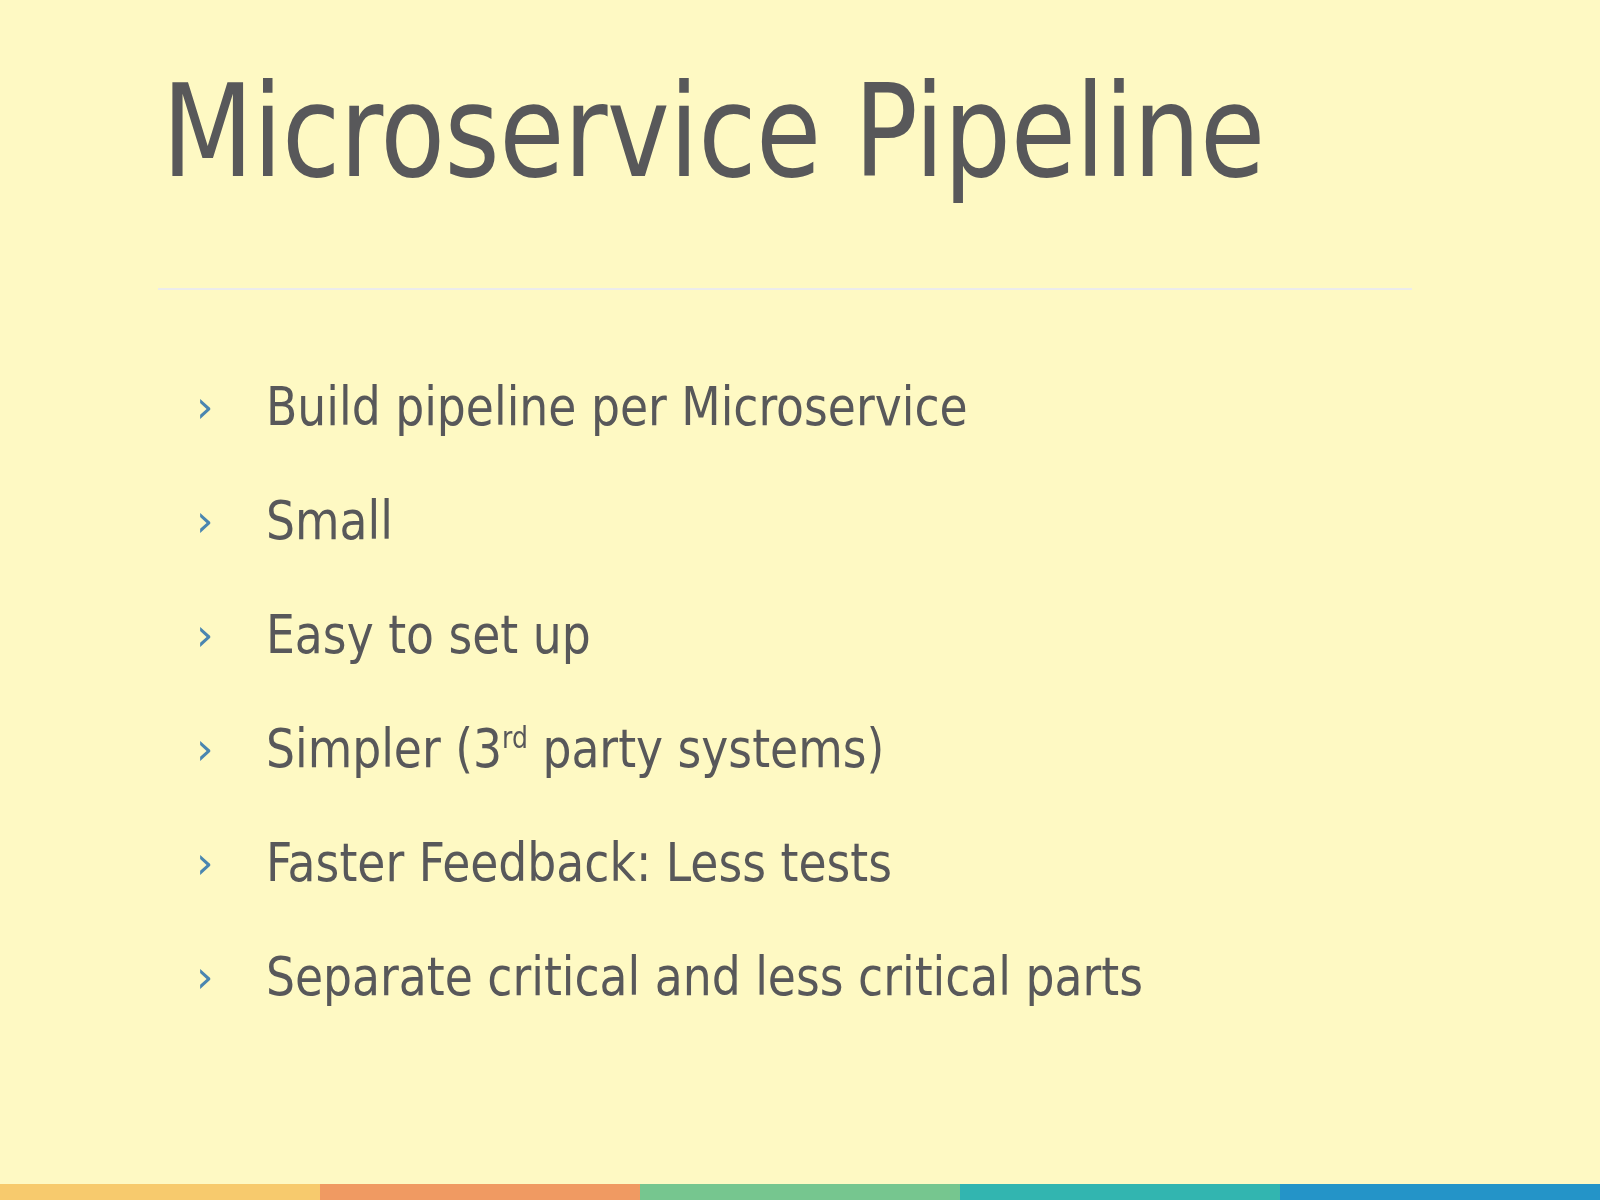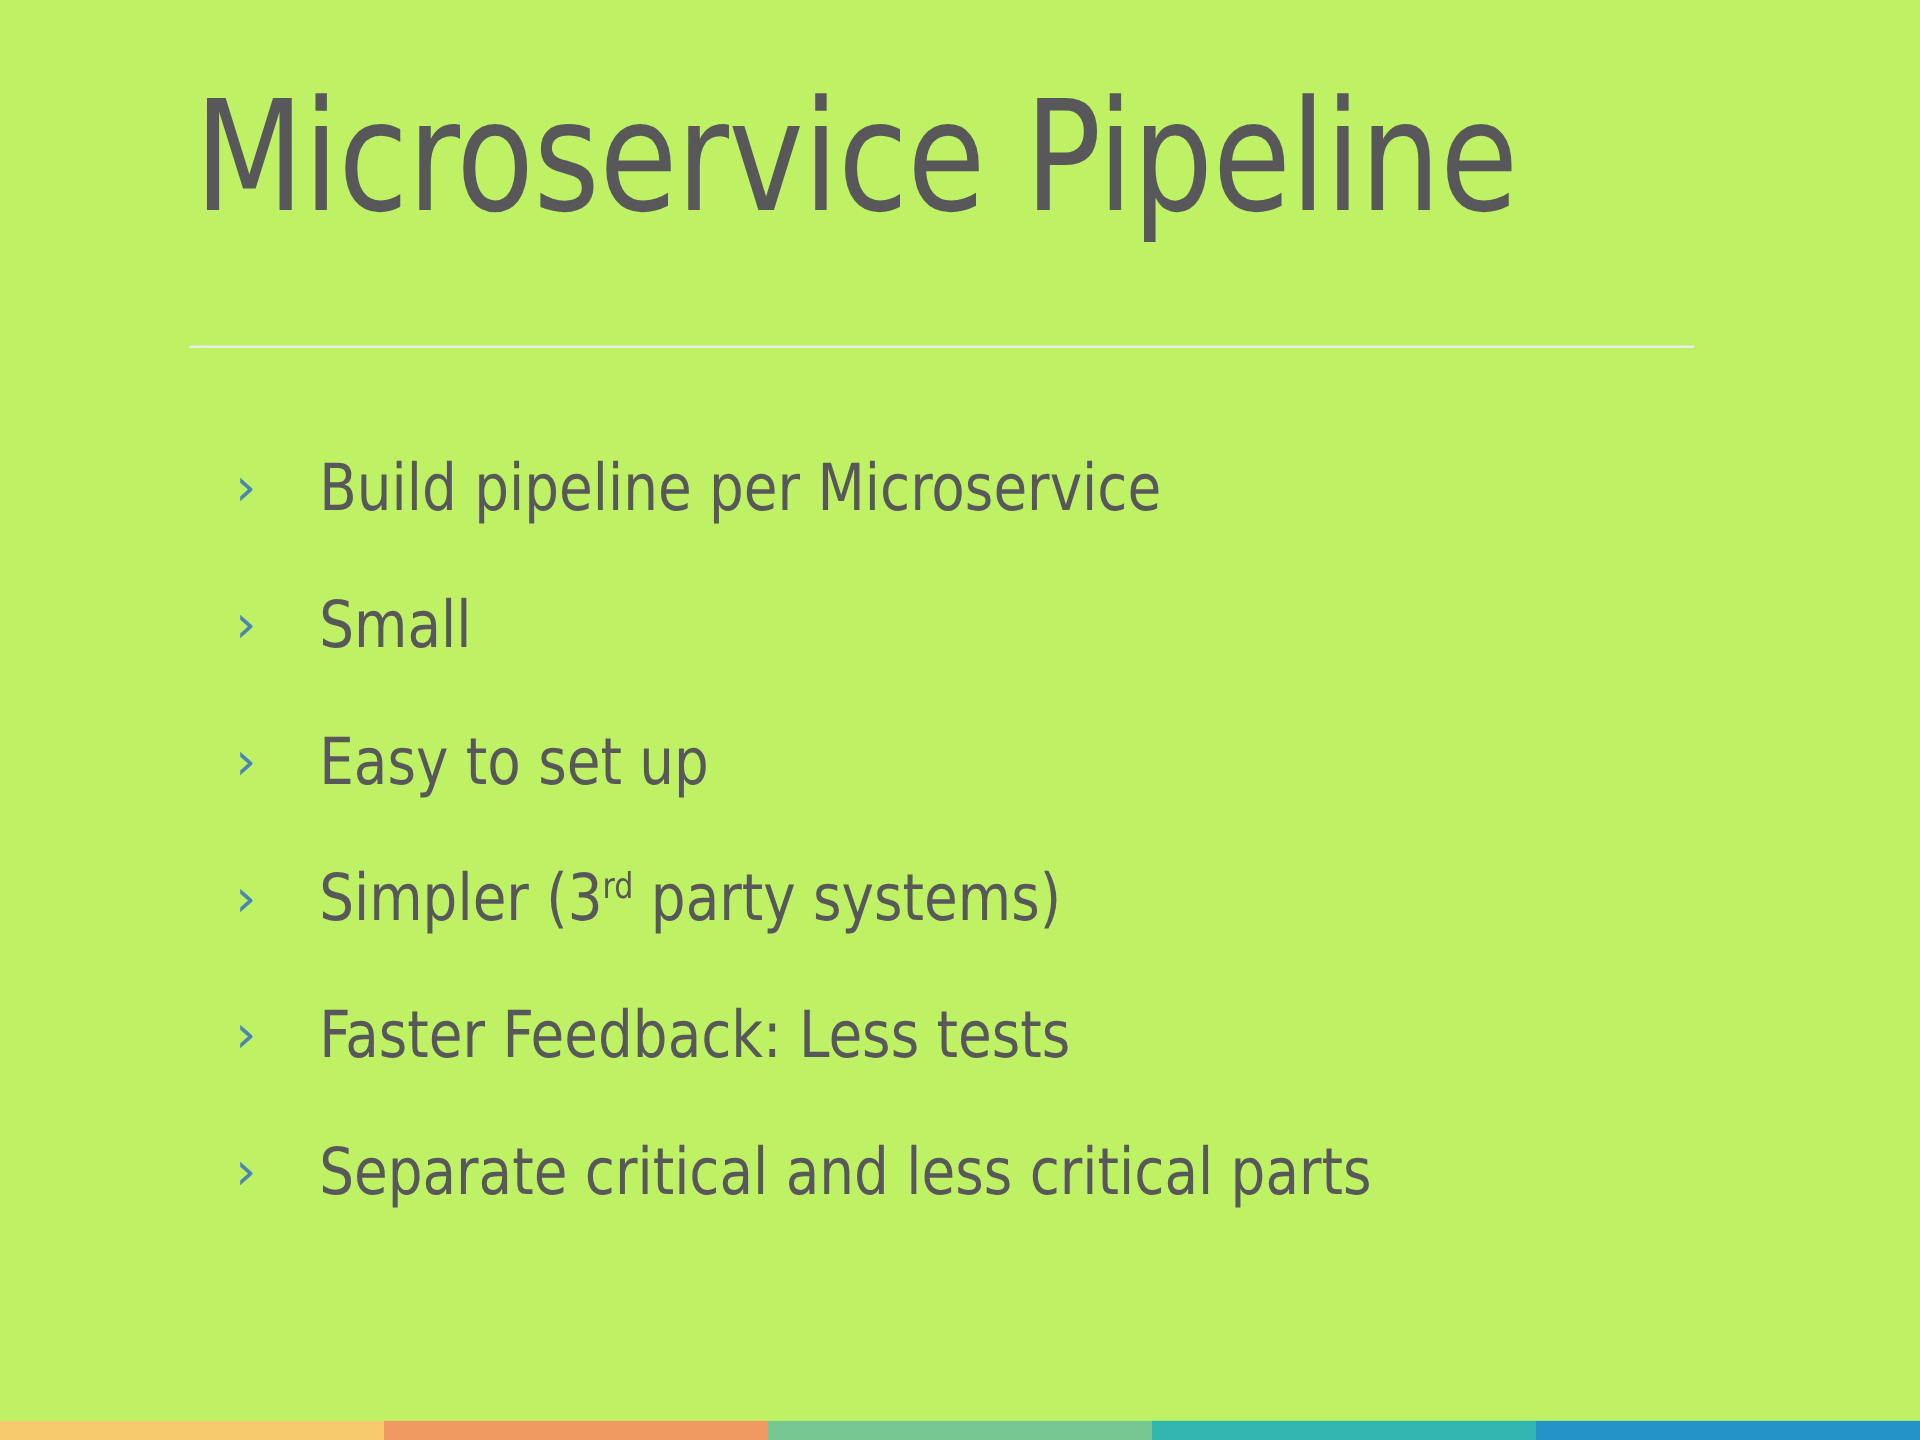--- a/index.html
+++ b/index.html
@@ -97,21 +97,21 @@
     display: flex;
   }
   .footer-seg {
     flex: 1 1 0;
     height: 100%;
   }
 </style>
 </head>
 <body>
 
-<div class="slide" style="background: #bef264;">
+<div class="slide" style="background: #fef9c3;">
 
   <div class="slide-title" style="color: rgb(88, 88, 90);">Microservice Pipeline</div>
 
   <div class="title-divider" style="background: rgb(236, 236, 236);"></div>
 
   <ul class="bullet-list">
 
     <li class="bullet-item">
       <span class="bullet-marker" style="color: rgb(74, 134, 176);">›</span>
       <span class="bullet-text" style="color: rgb(88, 88, 90);">Build pipeline per Microservice</span>

